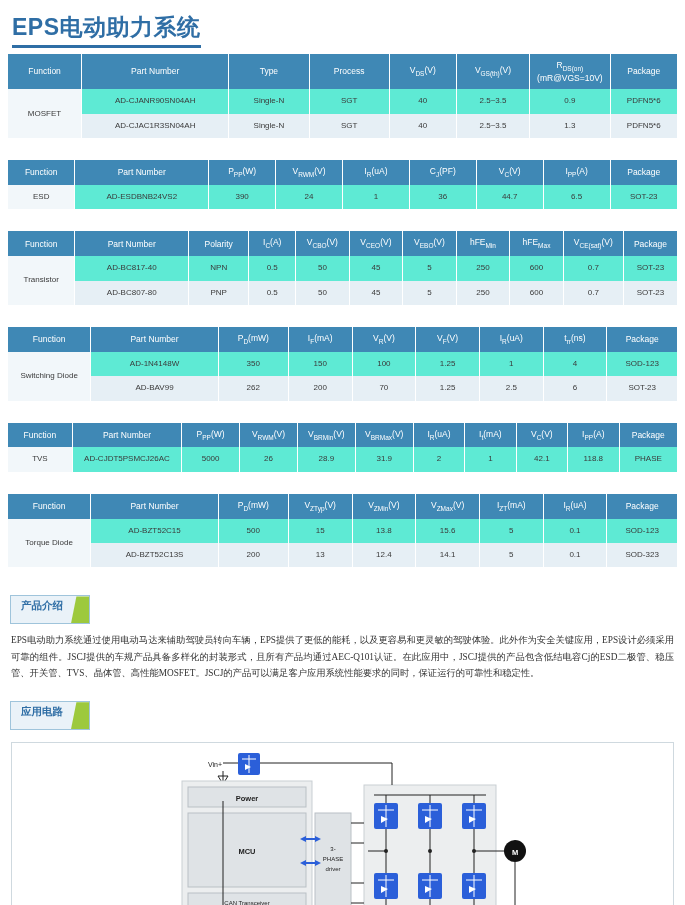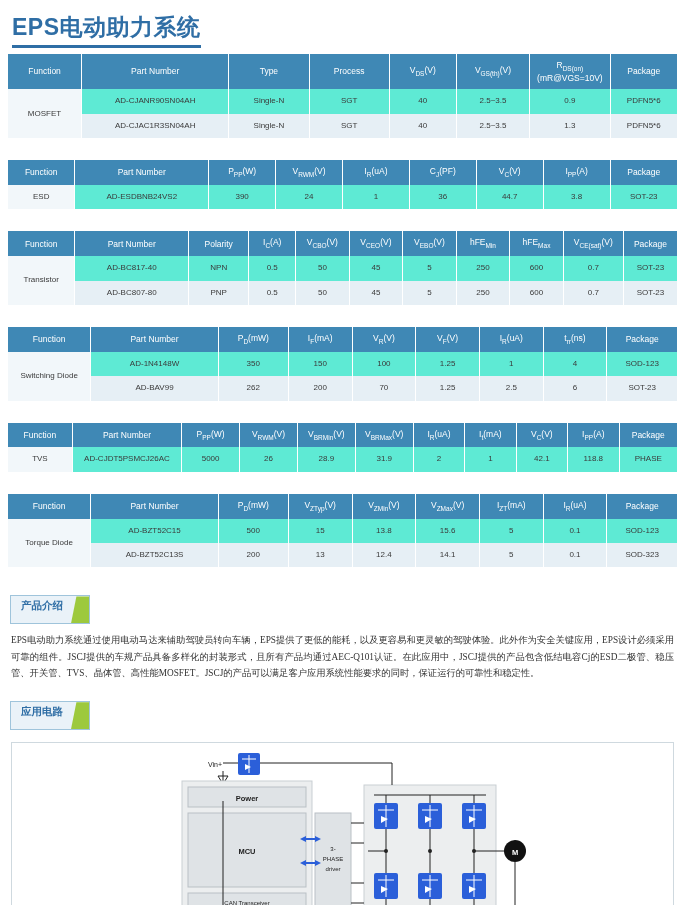--- a/index.html
+++ b/index.html
@@ -189,21 +189,21 @@
         </thead>
         <tbody>
           <tr class="r-odd">
             <td class="fn" rowspan="1">ESD</td>
             <td>AD-ESDBNB24VS2</td>
             <td>390</td>
             <td>24</td>
             <td>1</td>
             <td>36</td>
             <td>44.7</td>
-            <td>3.8</td>
+            <td>6.5</td>
             <td>SOT-23</td>
           </tr>
         </tbody>
       </table>
       <table>
         <colgroup>
           <col style="width: 10%;">
           <col style="width: 17%;">
           <col style="width: 9%;">
           <col style="width: 7%;">

